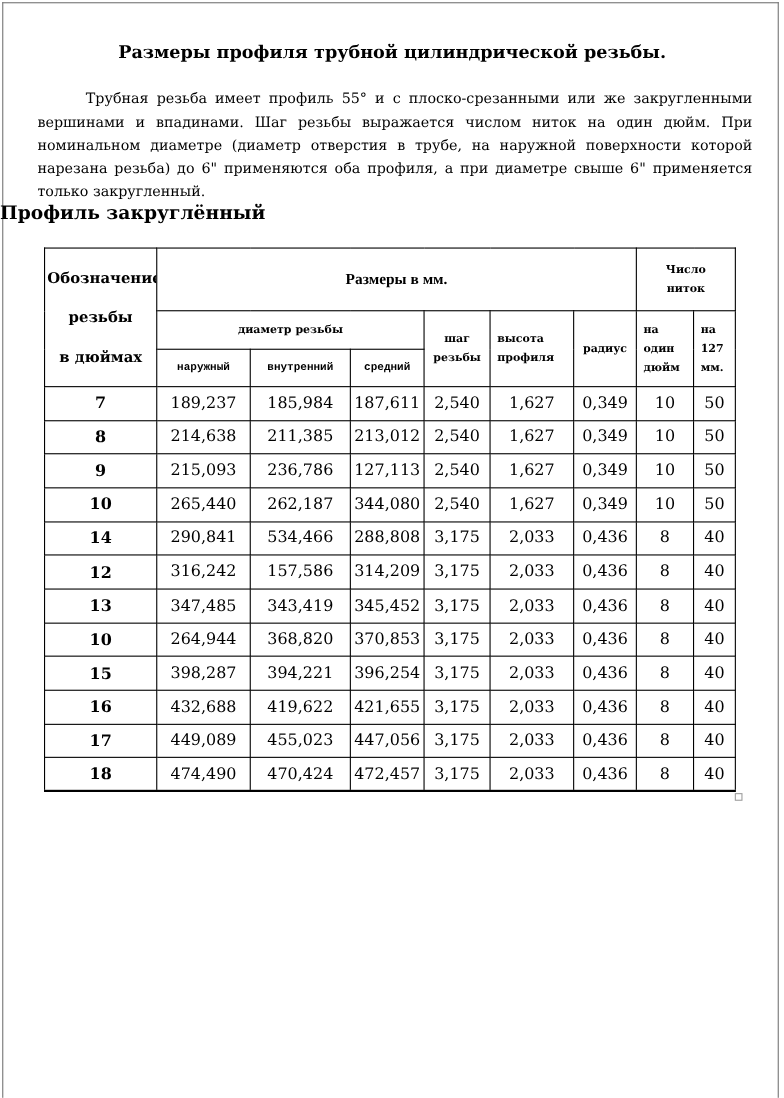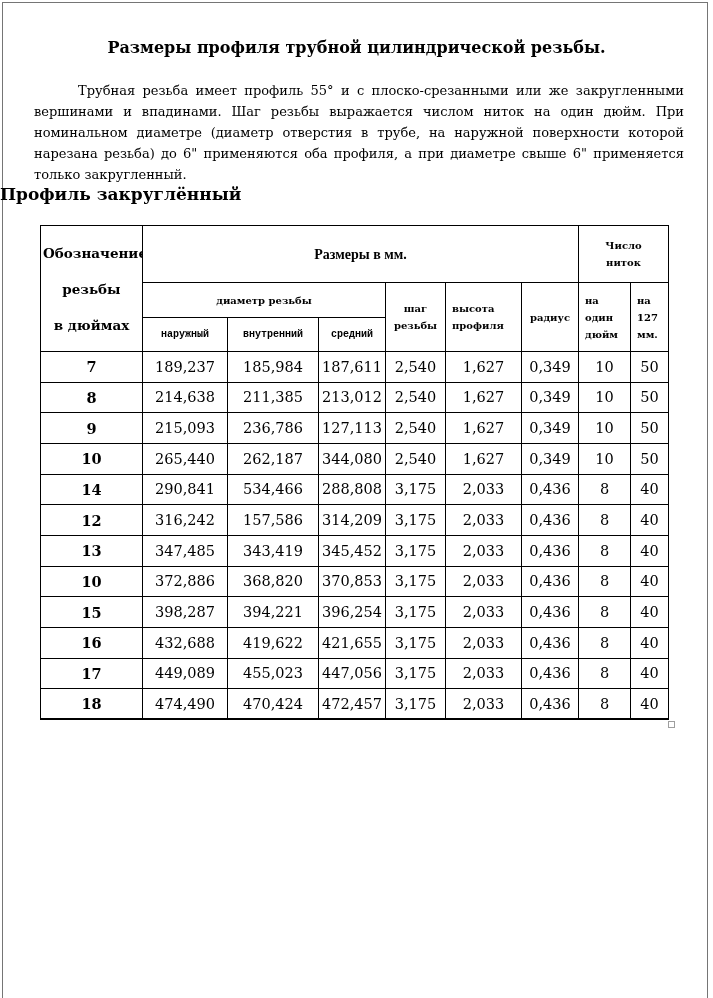--- a/index.html
+++ b/index.html
@@ -218,21 +218,21 @@
         <td>343,419</td>
         <td>345,452</td>
         <td>3,175</td>
         <td>2,033</td>
         <td>0,436</td>
         <td>8</td>
         <td>40</td>
       </tr>
       <tr>
         <td class="rowhead">10</td>
-        <td>372,886</td>
+        <td>264,944</td>
         <td>368,820</td>
         <td>370,853</td>
         <td>3,175</td>
         <td>2,033</td>
         <td>0,436</td>
         <td>8</td>
         <td>40</td>
       </tr>
       <tr>
         <td class="rowhead">15</td>

